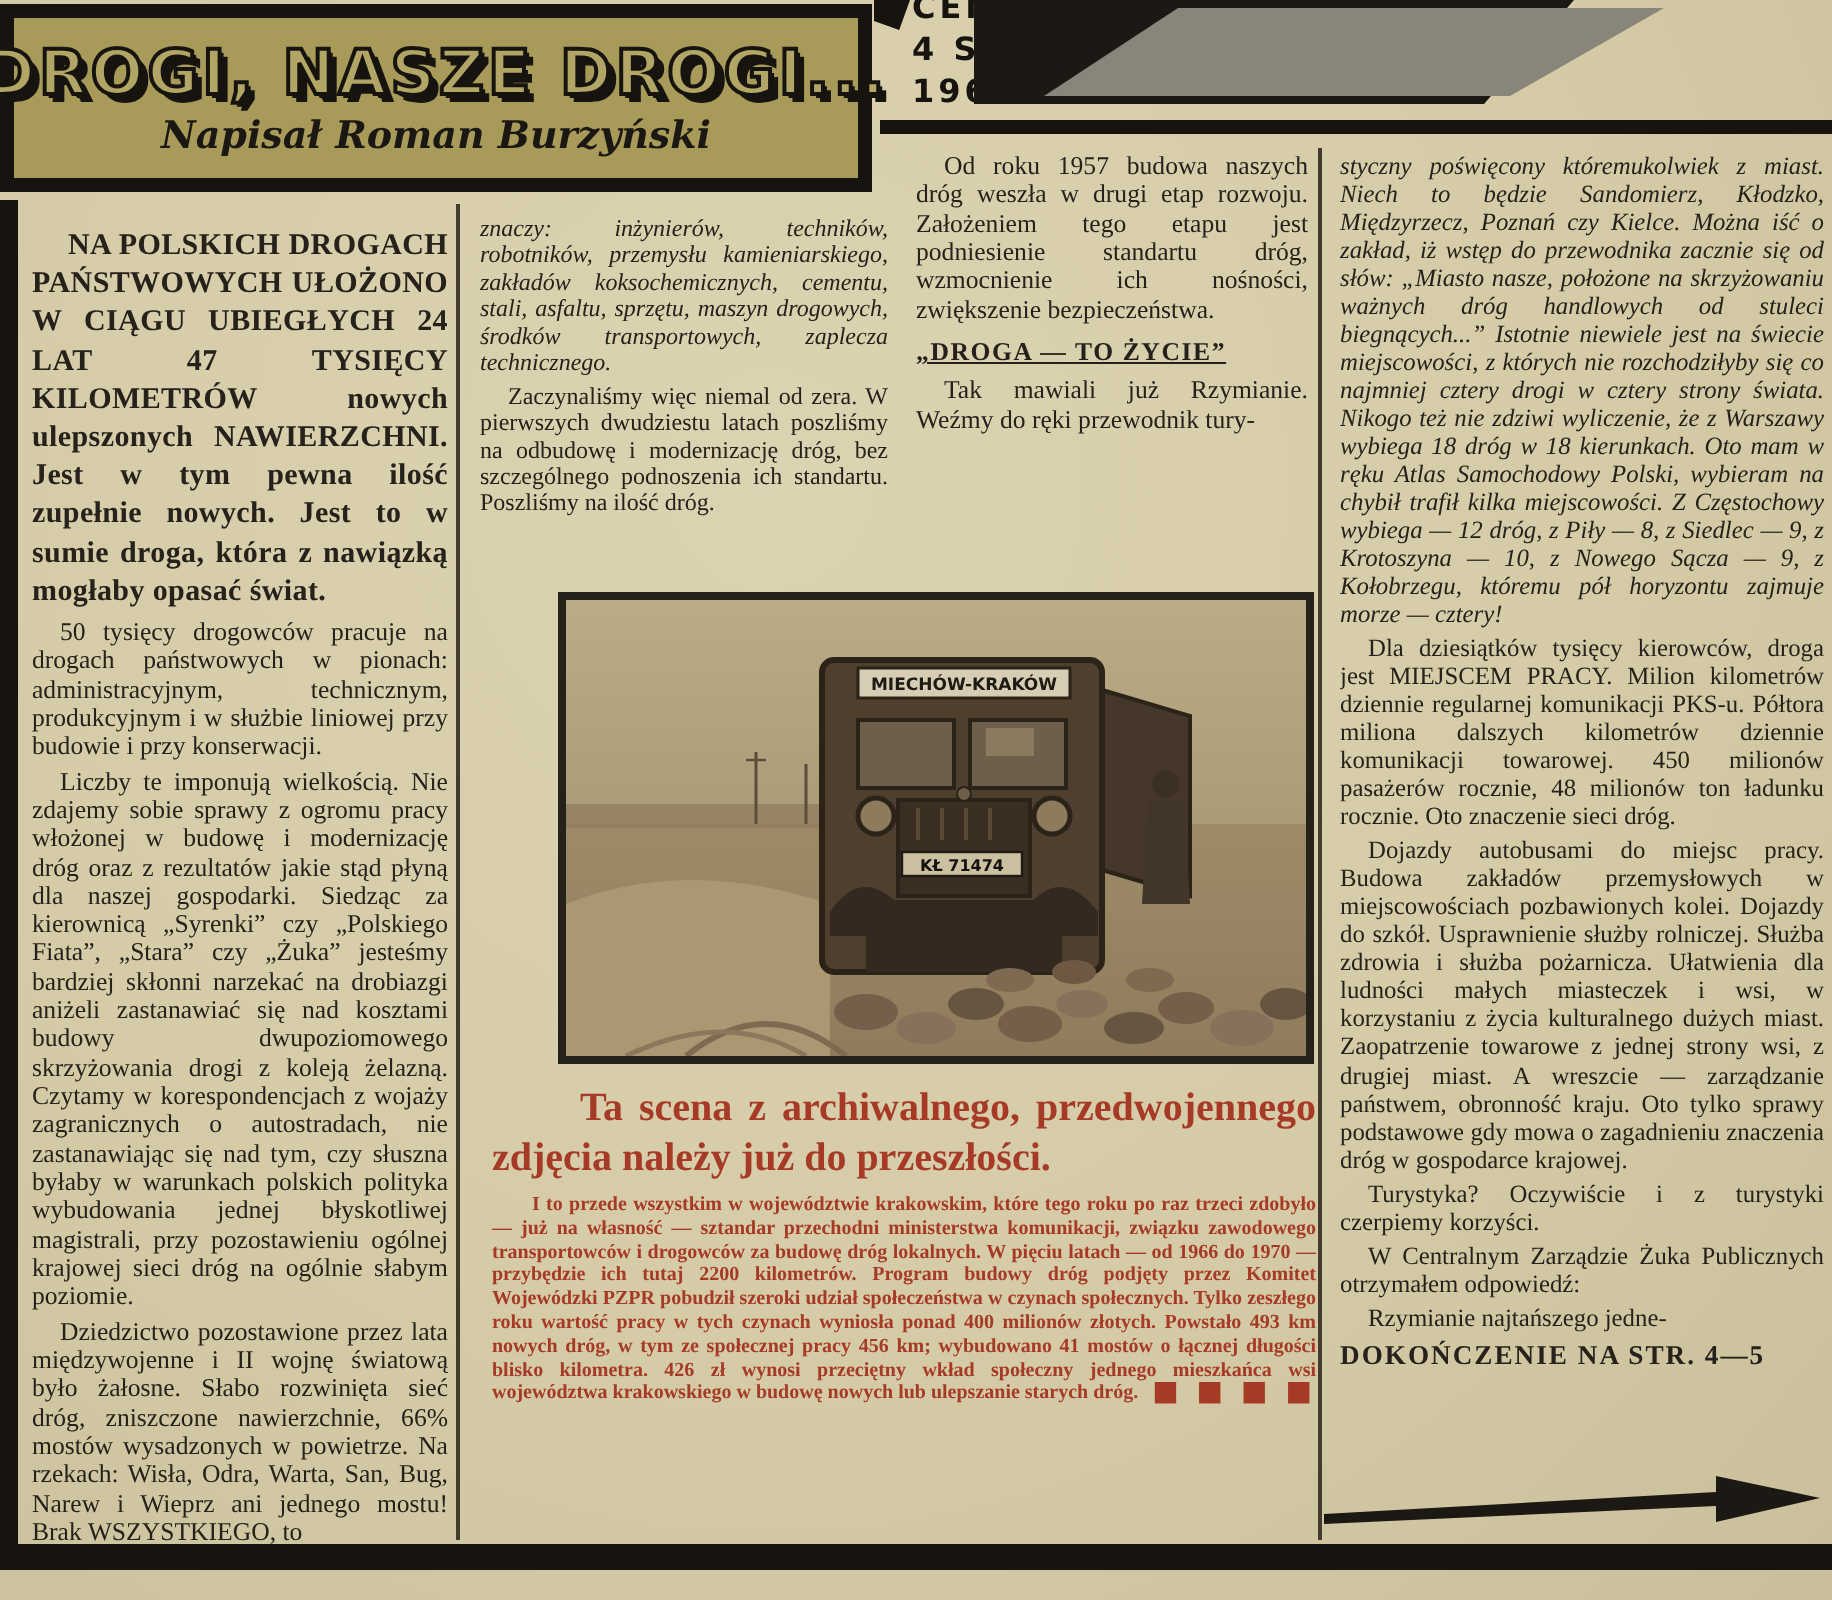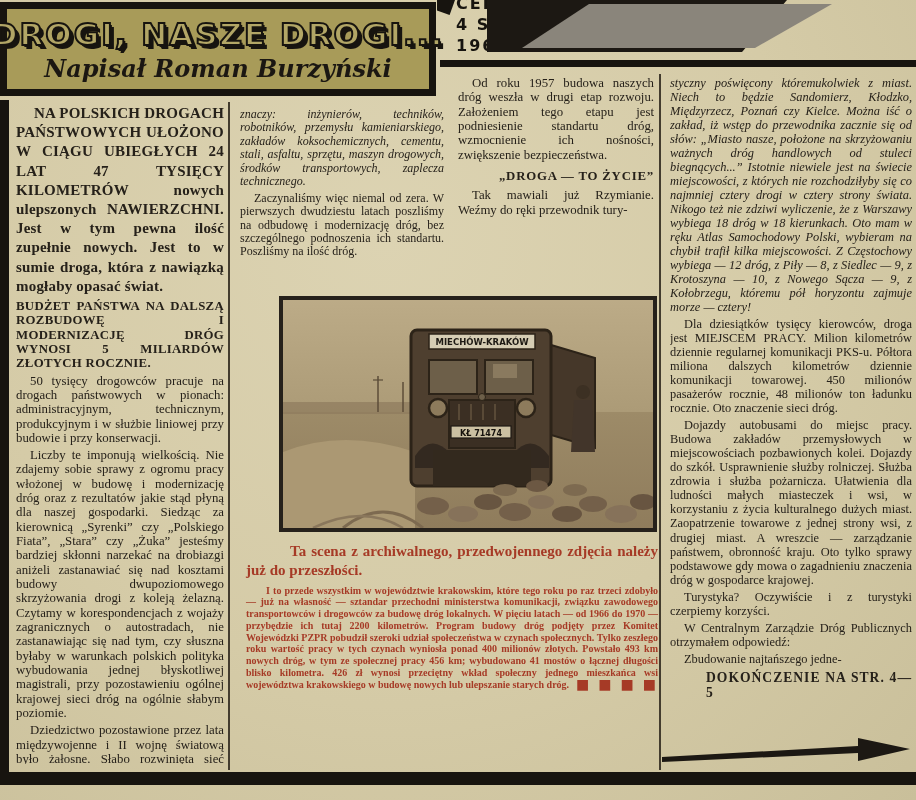--- a/index.html
+++ b/index.html
@@ -15,58 +15,58 @@
     display:flex; flex-direction:column; align-items:center; justify-content:center;
   }
   .title-box h1 {
     margin:0; font-family:"DejaVu Sans", sans-serif; font-weight:bold;
     font-size:31px; letter-spacing:2px; color:#b2a666; white-space:nowrap;
     -webkit-text-stroke:2px #17140f;
     text-shadow:4px 4px 0 #17140f, 2px 2px 0 #17140f;
   }
   .byline {
     margin-top:2px; font-family:"DejaVu Serif", serif; font-style:italic; font-weight:bold;
-    font-size:24px; color:#1b1712;
+    font-size:19px; color:#1b1712;
   }
   .corner-mark { position:absolute; left:437px; top:0; width:18px; height:15px; background:#17140f;
     clip-path:polygon(0 0,100% 0,70% 100%,0 70%); }
   .issue-info {
     position:absolute; left:456px; top:-7px; font-family:"DejaVu Sans", sans-serif;
     font-weight:bold; font-size:16px; letter-spacing:2px; line-height:21px; color:#17140f;
     white-space:nowrap;
   }
   .mast-graphic { position:absolute; left:487px; top:0; }
   .rule-top { position:absolute; left:440px; top:60px; width:476px; height:7px; background:#17140f; }
   
   .left-bar   { position:absolute; left:0; top:100px; width:9px; height:684px; background:#17140f; }
   .rule-bottom{ position:absolute; left:0; top:772px; width:916px; height:13px; background:#17140f; }
   .vrule      { position:absolute; width:2px; background:#433c2e; }
   .vrule.v1   { left:228px; top:102px; height:668px; }
   .vrule.v2   { left:659px; top:74px;  height:696px; }
   
   .col { position:absolute; text-align:justify; overflow:hidden; }
-  .col1 { left:16px;  top:104px; width:208px; height:660px; font-size:12.8px; line-height:1.12; }
+  .col1 { left:16px;  top:114px; width:208px; height:660px; font-size:12.8px; line-height:1.12; }
   .col2 { left:240px; top:108px; width:204px; height:188px; font-size:12px; line-height:1.12; }
   .col3 { left:458px; top:76px;  width:196px; height:220px; font-size:12.8px; line-height:1.12; }
   .col4 { left:670px; top:76px;  width:242px; height:656px; font-size:12.4px; line-height:1.13; }
   .para { margin:0 0 3px 0; text-indent:14px; }
   .s-intro   { font-size:15px; line-height:1.28; font-weight:bold; text-indent:18px; letter-spacing:.2px; }
   .s-subhead { font-weight:bold; text-indent:0; letter-spacing:.3px; }
   .s-noindent{ text-indent:0;font-style:italic; }
-  .s-centerhead { text-align:right; text-indent:0; font-weight:bold; letter-spacing:.8px; margin:7px 0 5px; }
-  .s-cont   { font-weight:bold; font-size:13.6px; letter-spacing:1px; text-indent:0; margin-top:4px;margin-left:36px; }
+  .s-centerhead { text-align:left; text-indent:0; font-weight:bold; letter-spacing:.8px; margin:7px 0 5px;text-decoration:underline; }
+  .s-cont   { font-weight:bold; font-size:13.6px; letter-spacing:1px; text-indent:0; margin-top:4px; }
   
   .photo-frame {
     position:absolute; left:279px; top:296px; width:370px; height:228px;
     border:4px solid #26211b; background:#a5946f;
   }
   
   .caption { position:absolute; left:246px; top:542px; width:412px; color:#a63a26; }
   .cap-lead {
-    margin:0 0 5px 0; font-size:15px; font-weight:bold; line-height:1.25;
+    margin:0 0 5px 0; font-size:20px; font-weight:bold; line-height:1.25;
     text-indent:44px; text-align:justify;
   }
   .cap-body { margin:0; font-size:10px; font-weight:bold; line-height:1.18; text-align:justify; text-indent:20px; }
   .cap-squares { text-align:right; margin-top:-15px; padding-right:2px; line-height:1; }
   .cap-squares .sq { display:inline-block; margin-left:9px; font-size:14px; color:#a63a26; font-family:"DejaVu Sans", sans-serif; }
   
   .arrow { position:absolute; left:662px; top:736px; }
 </style>
 </head>
 <body>
@@ -91,41 +91,40 @@
   </svg>
   <div class="rule-top"></div>
 
   <div class="left-bar"></div>
   <div class="rule-bottom"></div>
   <div class="vrule v1"></div>
   <div class="vrule v2"></div>
 
   <div class="col col1">
       <p class="para s-intro">NA POLSKICH DROGACH PAŃSTWOWYCH UŁOŻONO W CIĄGU UBIEGŁYCH 24 LAT 47 TYSIĘCY KILOMETRÓW nowych ulepszonych NAWIERZCHNI. Jest w tym pewna ilość zupełnie nowych. Jest to w sumie droga, która z nawiązką mogłaby opasać świat.</p>
-      <p class="para s-subhead">BUDŻET PAŃSTWA NA DALSZĄ ROZBUDOWĘ I MODERNIZACJĘ DRÓG WYNOSI 5 MILIARDÓW ZŁOTYCH ROCZNIE.</p>
       <p class="para s-body">50 tysięcy drogowców pracuje na drogach państwowych w pionach: administracyjnym, technicznym, produkcyjnym i w służbie liniowej przy budowie i przy konserwacji.</p>
       <p class="para s-body">Liczby te imponują wielkością. Nie zdajemy sobie sprawy z ogromu pracy włożonej w budowę i modernizację dróg oraz z rezultatów jakie stąd płyną dla naszej gospodarki. Siedząc za kierownicą „Syrenki” czy „Polskiego Fiata”, „Stara” czy „Żuka” jesteśmy bardziej skłonni narzekać na drobiazgi aniżeli zastanawiać się nad kosztami budowy dwupoziomowego skrzyżowania drogi z koleją żelazną. Czytamy w korespondencjach z wojaży zagranicznych o autostradach, nie zastanawiając się nad tym, czy słuszna byłaby w warunkach polskich polityka wybudowania jednej błyskotliwej magistrali, przy pozostawieniu ogólnej krajowej sieci dróg na ogólnie słabym poziomie.</p>
       <p class="para s-body">Dziedzictwo pozostawione przez lata międzywojenne i II wojnę światową było żałosne. Słabo rozwinięta sieć dróg, zniszczone nawierzchnie, 66% mostów wysadzonych w powietrze. Na rzekach: Wisła, Odra, Warta, San, Bug, Narew i Wieprz ani jednego mostu! Brak WSZYSTKIEGO, to</p>
     </div>
   <div class="col col2">
       <p class="para s-noindent">znaczy: inżynierów, techników, robotników, przemysłu kamieniarskiego, zakładów koksochemicznych, cementu, stali, asfaltu, sprzętu, maszyn drogowych, środków transportowych, zaplecza technicznego.</p>
       <p class="para s-body">Zaczynaliśmy więc niemal od zera. W pierwszych dwudziestu latach poszliśmy na odbudowę i modernizację dróg, bez szczególnego podnoszenia ich standartu. Poszliśmy na ilość dróg.</p>
     </div>
   <div class="col col3">
       <p class="para s-body">Od roku 1957 budowa naszych dróg weszła w drugi etap rozwoju. Założeniem tego etapu jest podniesienie standartu dróg, wzmocnienie ich nośności, zwiększenie bezpieczeństwa.</p>
       <p class="para s-centerhead">„DROGA — TO ŻYCIE”</p>
       <p class="para s-body">Tak mawiali już Rzymianie. Weźmy do ręki przewodnik tury-</p>
     </div>
   <div class="col col4">
       <p class="para s-noindent">styczny poświęcony któremukolwiek z miast. Niech to będzie Sandomierz, Kłodzko, Międzyrzecz, Poznań czy Kielce. Można iść o zakład, iż wstęp do przewodnika zacznie się od słów: „Miasto nasze, położone na skrzyżowaniu ważnych dróg handlowych od stuleci biegnących...” Istotnie niewiele jest na świecie miejscowości, z których nie rozchodziłyby się co najmniej cztery drogi w cztery strony świata. Nikogo też nie zdziwi wyliczenie, że z Warszawy wybiega 18 dróg w 18 kierunkach. Oto mam w ręku Atlas Samochodowy Polski, wybieram na chybił trafił kilka miejscowości. Z Częstochowy wybiega — 12 dróg, z Piły — 8, z Siedlec — 9, z Krotoszyna — 10, z Nowego Sącza — 9, z Kołobrzegu, któremu pół horyzontu zajmuje morze — cztery!</p>
       <p class="para s-body">Dla dziesiątków tysięcy kierowców, droga jest MIEJSCEM PRACY. Milion kilometrów dziennie regularnej komunikacji PKS-u. Półtora miliona dalszych kilometrów dziennie komunikacji towarowej. 450 milionów pasażerów rocznie, 48 milionów ton ładunku rocznie. Oto znaczenie sieci dróg.</p>
       <p class="para s-body">Dojazdy autobusami do miejsc pracy. Budowa zakładów przemysłowych w miejscowościach pozbawionych kolei. Dojazdy do szkół. Usprawnienie służby rolniczej. Służba zdrowia i służba pożarnicza. Ułatwienia dla ludności małych miasteczek i wsi, w korzystaniu z życia kulturalnego dużych miast. Zaopatrzenie towarowe z jednej strony wsi, z drugiej miast. A wreszcie — zarządzanie państwem, obronność kraju. Oto tylko sprawy podstawowe gdy mowa o zagadnieniu znaczenia dróg w gospodarce krajowej.</p>
       <p class="para s-body">Turystyka? Oczywiście i z turystyki czerpiemy korzyści.</p>
-      <p class="para s-body">W Centralnym Zarządzie Dróg Publicznych otrzymałem odpowiedź:</p>
-      <p class="para s-body">Zbudowanie najtańszego jedne-</p>
+      <p class="para s-body">W Centralnym Zarządzie Żuka Publicznych otrzymałem odpowiedź:</p>
+      <p class="para s-body">Rzymianie najtańszego jedne-</p>
       <p class="para s-cont">DOKOŃCZENIE NA STR. 4—5</p>
     </div>
 
   <div class="photo-frame">
     <svg width="370" height="228" viewBox="0 0 370 228">
       <defs>
         <linearGradient id="skyg" x1="0" y1="0" x2="0" y2="1">
           <stop offset="0" stop-color="#bcab87"></stop>
             <stop offset="1" stop-color="#ab9a76"></stop>
         </linearGradient>

